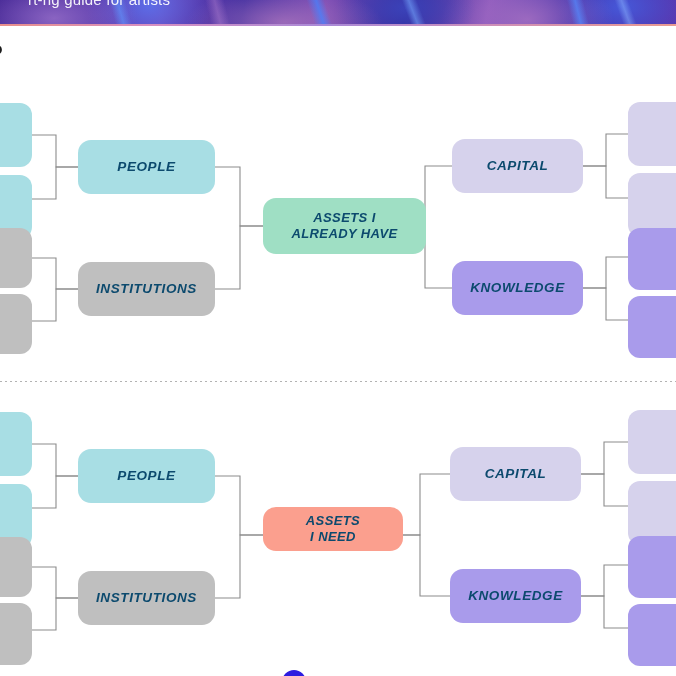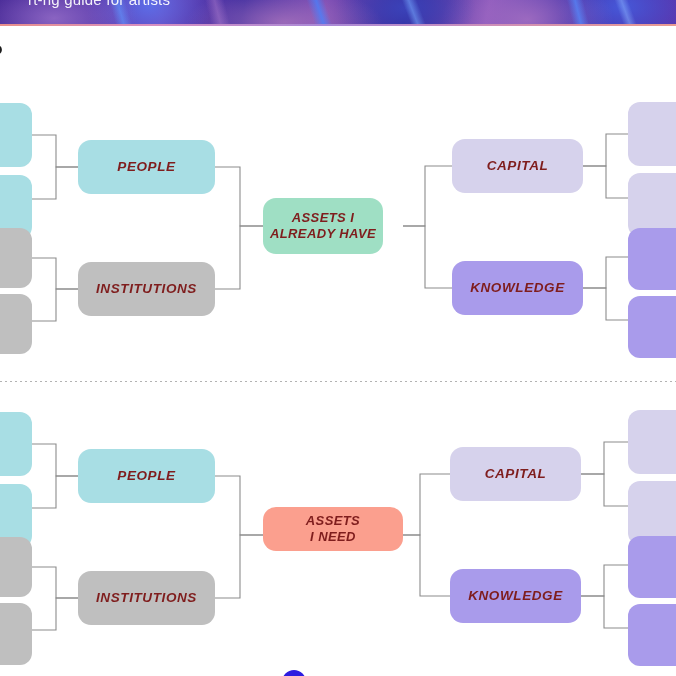--- a/index.html
+++ b/index.html
@@ -89,21 +89,21 @@
 
   
   .node {
     position: absolute;
     display: flex;
     align-items: center;
     justify-content: center;
     text-align: center;
     border-radius: 13px;
     box-sizing: border-box;
-    color: #7f1d1d;
+    color: #0c4a6e;
     font-weight: bold;
     font-style: italic;
     font-size: 13.5px;
     letter-spacing: .6px;
     line-height: 1.22;
     padding: 2px 6px;
     white-space: pre-line;
   }
   .node.center { font-size: 13px; letter-spacing: .4px; }
   .node.leaf { border-radius: 12px; }
@@ -180,21 +180,21 @@
   <div class="node leaf" style="left:-28px; top:103px; width:60px; height:64px; background:#a8dee4;"></div>
   <div class="node leaf" style="left:-28px; top:175px; width:60px; height:64px; background:#a8dee4;"></div>
 
   <div class="node leaf" style="left:-28px; top:228px; width:60px; height:60px; background:#bfbfbf;"></div>
   <div class="node leaf" style="left:-28px; top:294px; width:60px; height:60px; background:#bfbfbf;"></div>
 
   <div class="node" style="left:78px; top:140px; width:137px; height:54px; background:#a8dee4;">PEOPLE</div>
 
   <div class="node" style="left:78px; top:262px; width:137px; height:54px; background:#bfbfbf;">INSTITUTIONS</div>
 
-  <div class="node center" style="left:263px; top:198px; width:120px; height:56px; background:#9fdfc4;">ASSETS I
+  <div class="node center" style="left:263px; top:198px; width:163px; height:56px; background:#9fdfc4;">ASSETS I
 ALREADY HAVE</div>
 
   <div class="node" style="left:452px; top:139px; width:131px; height:54px; background:#d6d2ec;">CAPITAL</div>
 
   <div class="node" style="left:452px; top:261px; width:131px; height:54px; background:#a99beb;">KNOWLEDGE</div>
 
   <div class="node leaf" style="left:628px; top:102px; width:60px; height:64px; background:#d6d2ec;"></div>
   <div class="node leaf" style="left:628px; top:173px; width:60px; height:64px; background:#d6d2ec;"></div>
 
   <div class="node leaf" style="left:628px; top:228px; width:60px; height:62px; background:#a99beb;"></div>

